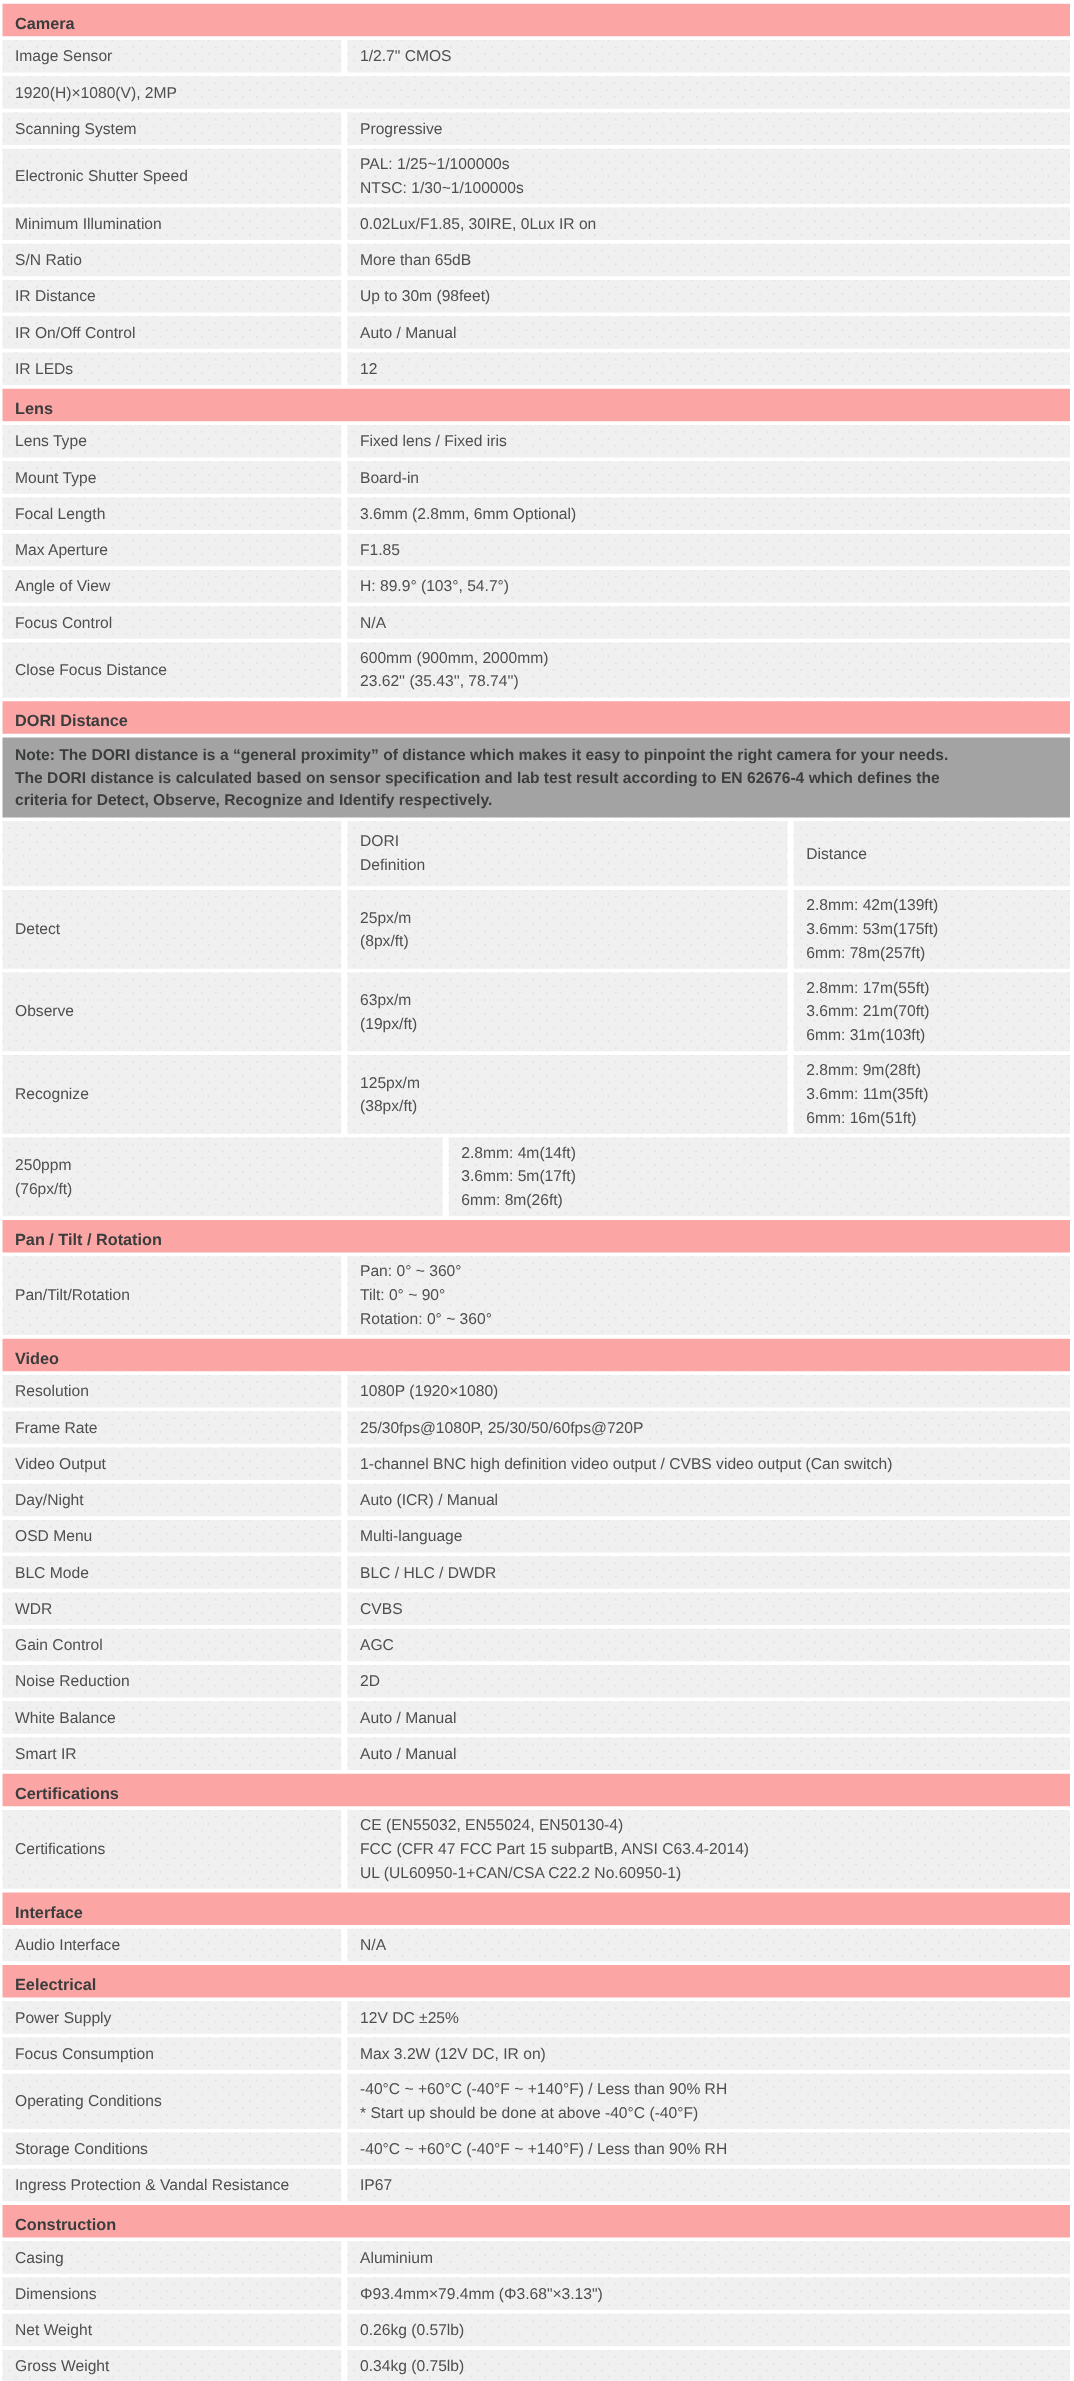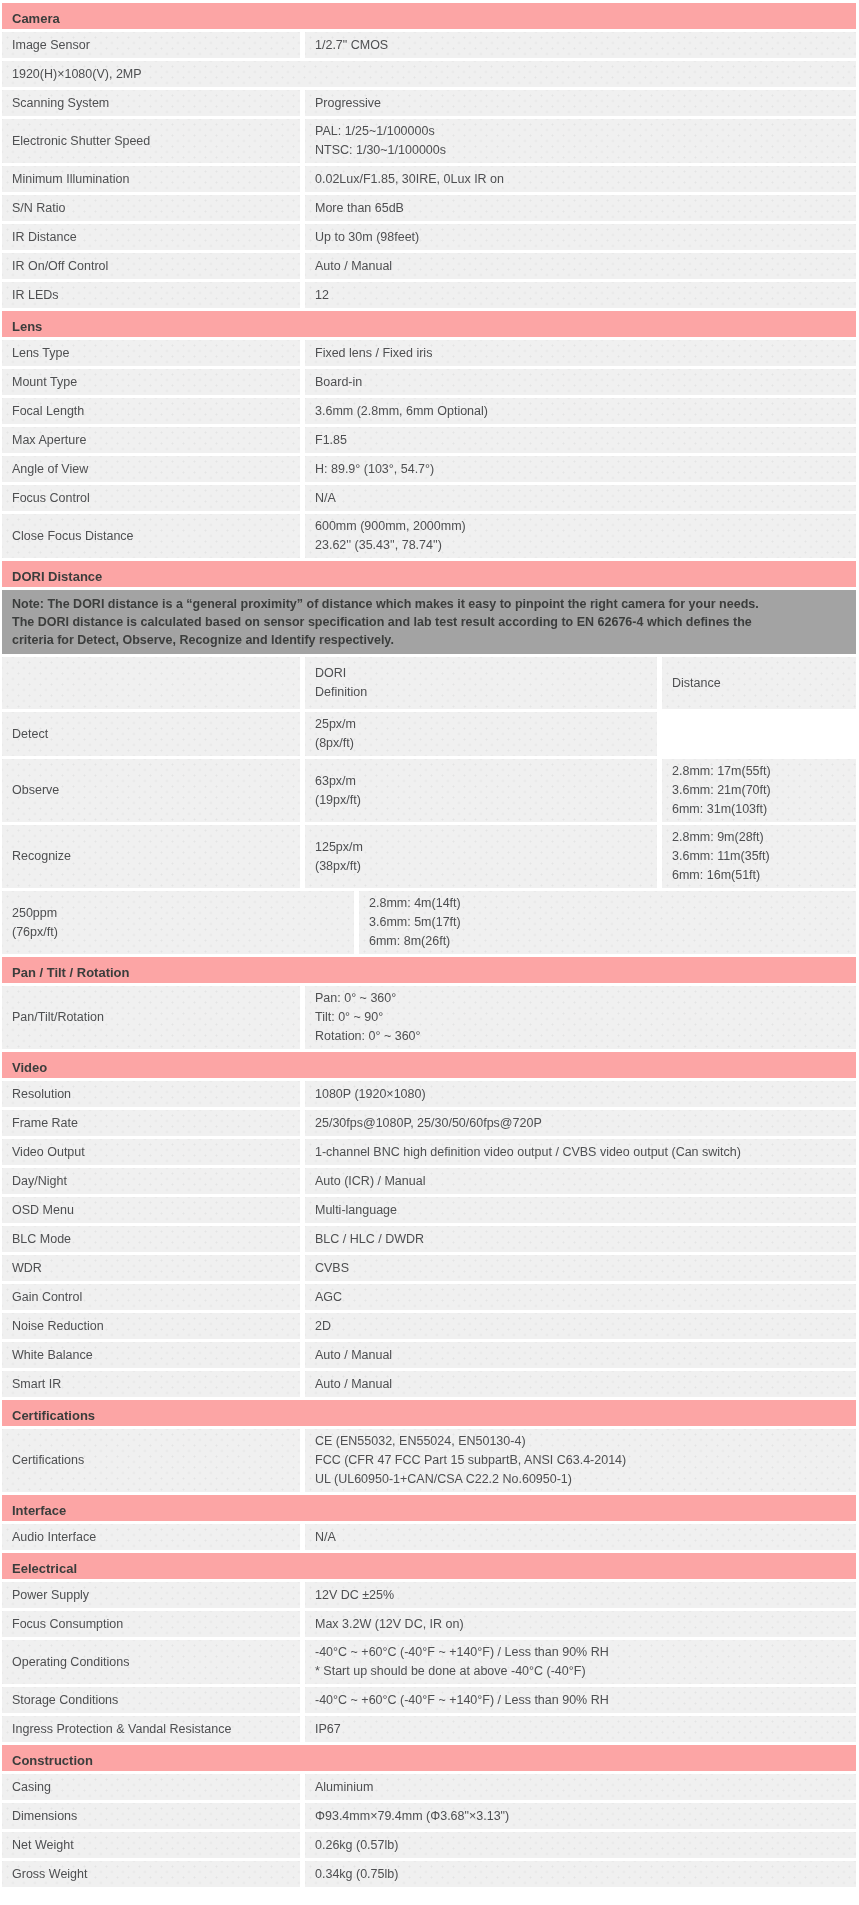--- a/index.html
+++ b/index.html
@@ -39,21 +39,21 @@
     background-size: 11px 11px;
     background-position: 0 0, 5.5px 5.5px;
     padding: 3px 10px;
     font-size: 12.5px;
     line-height: 19px;
     min-height: 26px;
     display: flex;
     flex-direction: column;
     justify-content: center;
   }
-  .cell.label { width: 298px; flex: none; margin-right: 5px; white-space: nowrap; }
+  .cell.label { width: 271px; flex: none; margin-right: 5px; white-space: nowrap; }
   .cell.value { flex: 1 1 auto; }
   .row.dori .cell.mid { width: 352px; flex: none; margin-right: 5px; }
   .row.dori.hdr .cell { min-height: 52px; }
 </style>
 </head>
 <body>
 
 <div class="spec" id="spec-root">
     <div class="sec-header">
     <span>Camera</span>
@@ -175,20 +175,25 @@
     <div class="cell value">
         <div>Distance</div>
       </div>
   </div>
     <div class="row dori">
     <div class="cell label">Detect</div>
     <div class="cell mid">
         <div>25px/m</div>
         <div>(8px/ft)</div>
       </div>
+    <div class="cell value">
+        <div>2.8mm: 42m(139ft)</div>
+        <div>3.6mm: 53m(175ft)</div>
+        <div>6mm: 78m(257ft)</div>
+      </div>
   </div>
     <div class="row dori">
     <div class="cell label">Observe</div>
     <div class="cell mid">
         <div>63px/m</div>
         <div>(19px/ft)</div>
       </div>
     <div class="cell value">
         <div>2.8mm: 17m(55ft)</div>
         <div>3.6mm: 21m(70ft)</div>

